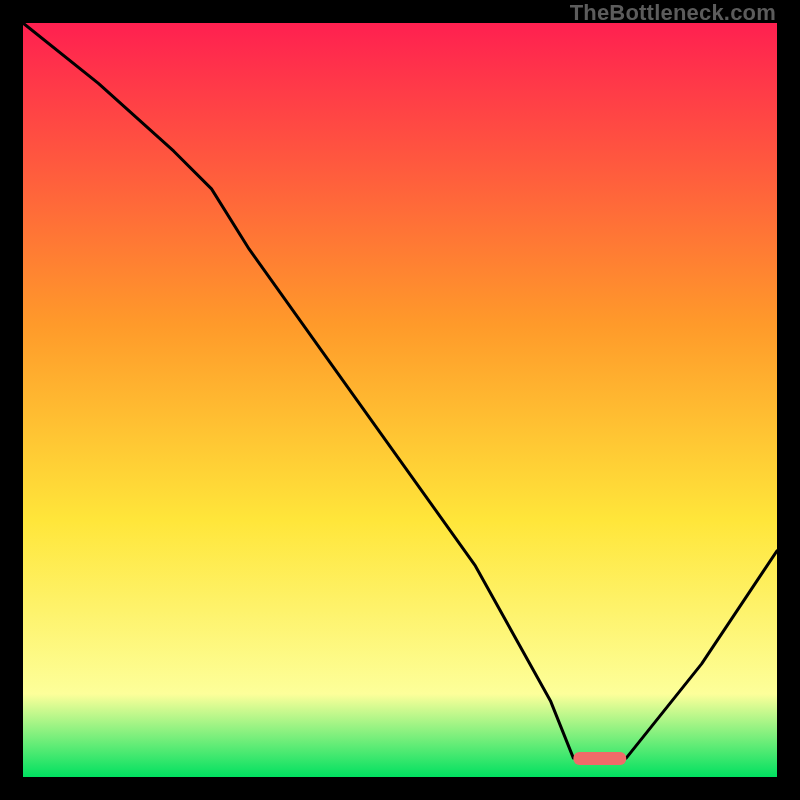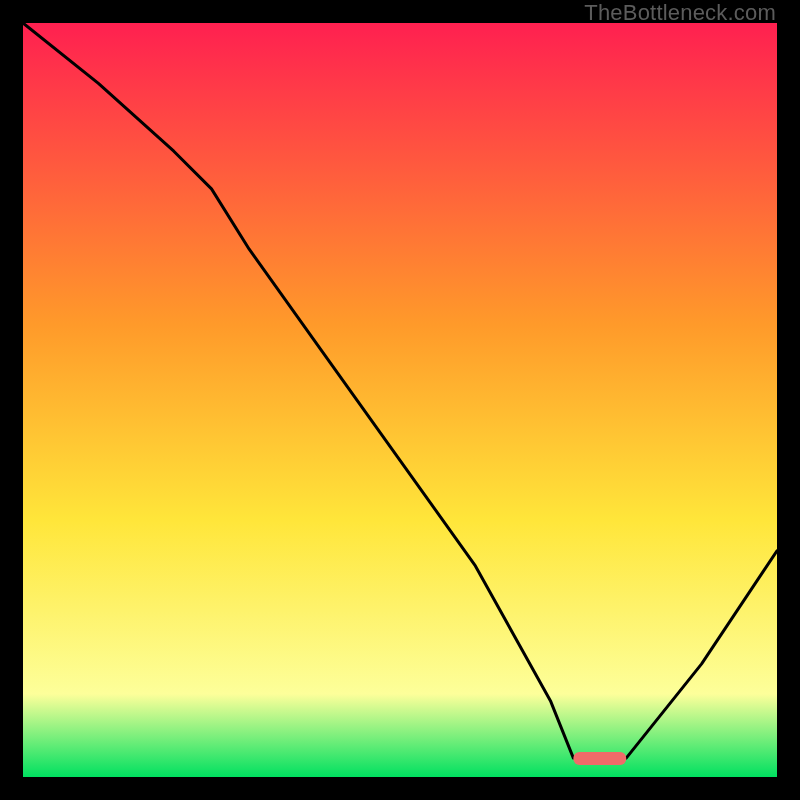--- a/index.html
+++ b/index.html
@@ -17,21 +17,21 @@
     width: 754px;
     height: 754px;
     overflow: hidden;
   }
   .watermark {
     position: absolute;
     top: 0px;
     right: 24px;
     font-family: Arial, sans-serif;
     font-size: 22px;
-    font-weight: 400;
+    font-weight: 700;
     letter-spacing: 0.2px;
     color: #5c5c5c;
   }
   svg { display: block; }
 </style>
 </head>
 <body>
 
 <div class="frame">
 

